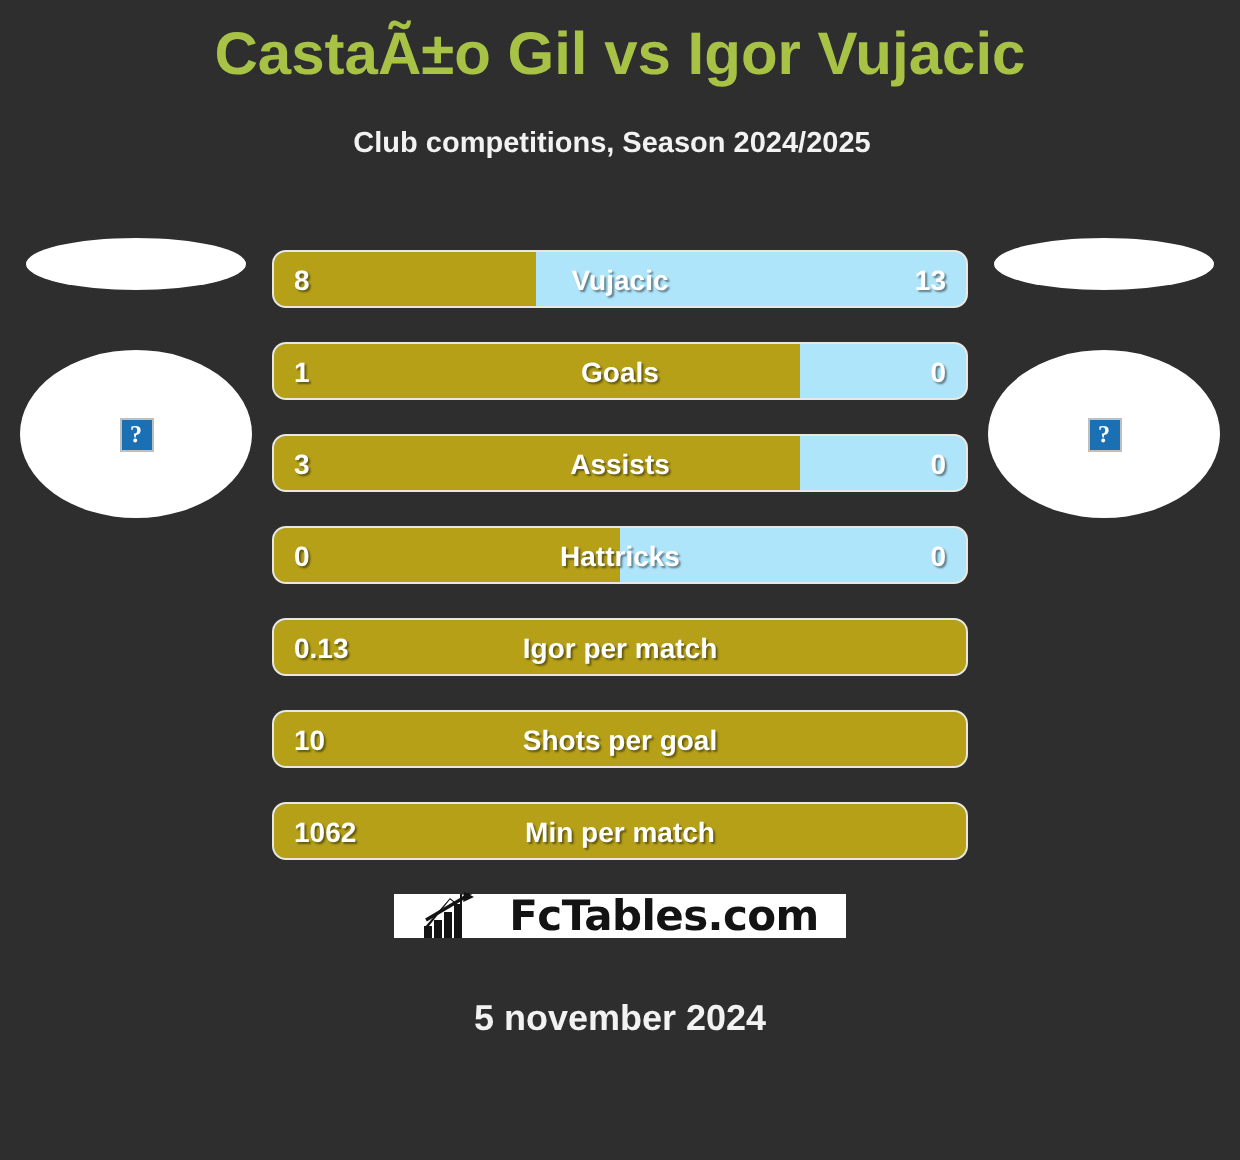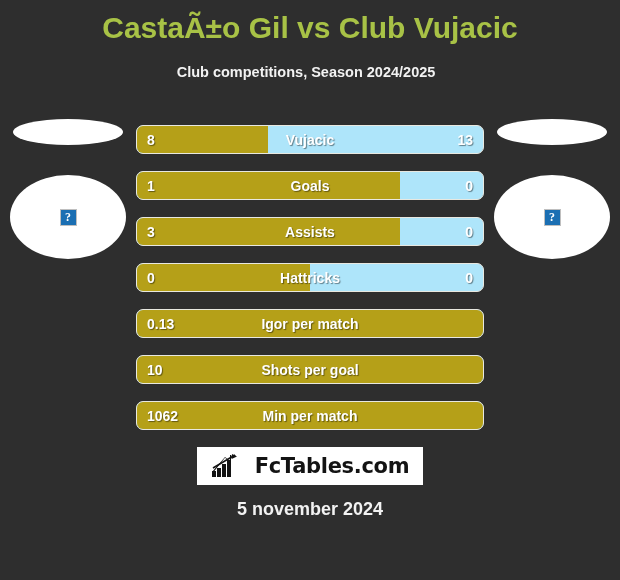--- a/index.html
+++ b/index.html
@@ -138,21 +138,21 @@
   }
   .bar-val-left  { left: 10px;  text-align: left; }
   .bar-val-right { right: 10px; text-align: center; }
 
   
   .logo {
     position: absolute;
     left: 197px;
     top: 447px;
     width: 226px;
-    height: 38px;
+    height: 22px;
     background: #ffffff;
     display: flex;
     align-items: center;
     justify-content: center;
     gap: 18px;
   }
   .logo-icon { display: block; }
   .logo-text {
     font-size: 21px;
     font-weight: bold;
@@ -173,21 +173,21 @@
     font-weight: bold;
     color: #f2f2f2;
     line-height: 18px;
   }
 </style>
 </head>
 <body>
 
 <div class="page">
 
-  <div class="title">CastaÃ±o Gil vs Club Vujacic</div>
+  <div class="title">CastaÃ±o Gil vs Igor Vujacic</div>
   <div class="subtitle">Club competitions, Season 2024/2025</div>
 
   <div class="player left">
     <div class="name-plate"></div>
     <div class="avatar-oval">
       <div class="broken-img">
         <span>?</span>
       </div>
     </div>
   </div>

